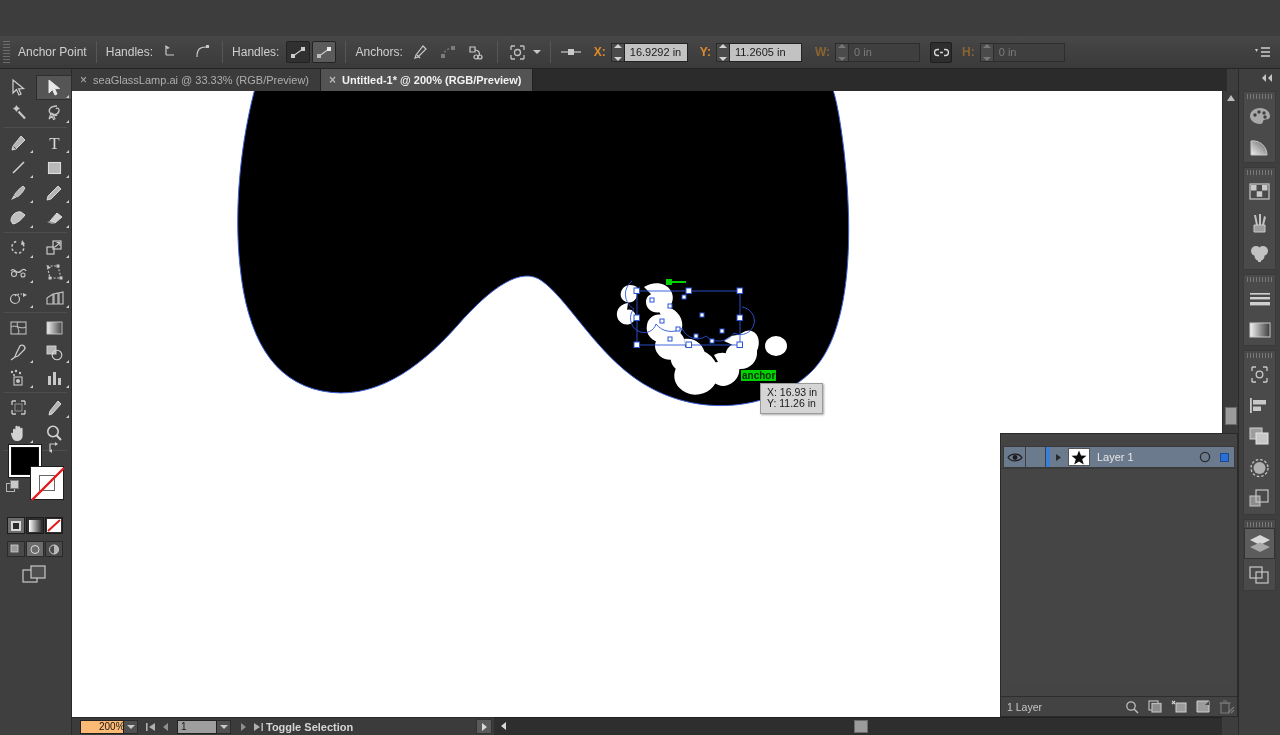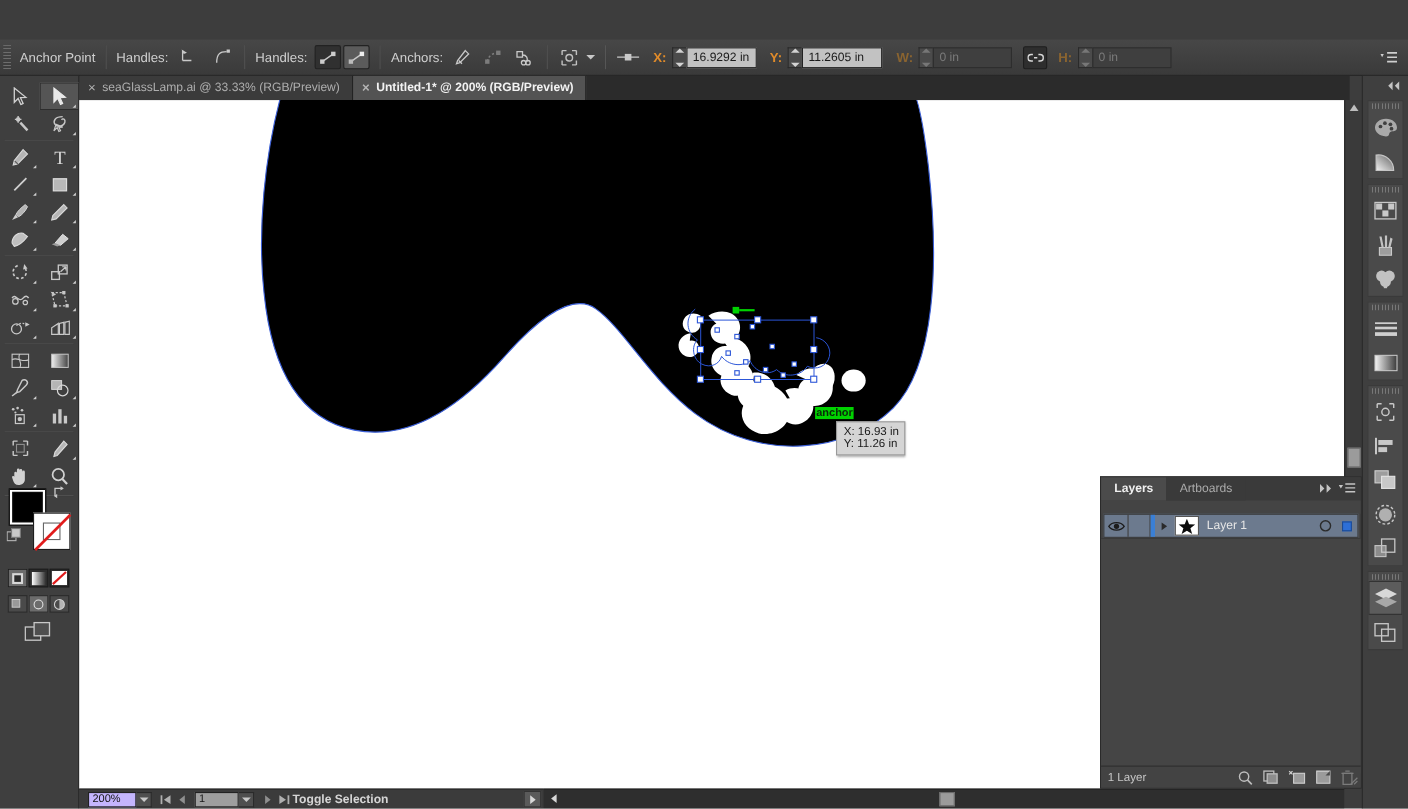--- a/index.html
+++ b/index.html
@@ -150,22 +150,22 @@
   .hscroll { position:absolute; left:494px; top:717px; width:728px; height:18px;
     background:#2e2e2e; border-top:1px solid #222; }
   .hs-thumb{position:absolute;left:360px;top:2px;width:14px;height:13px;background:#9b9b9b;border:1px solid #6a6a6a;}
 
   
   .statusbar {
     position:absolute; left:72px; top:717px; width:422px; height:18px;
     background:#3b3b3b; display:flex; align-items:center;
     border-top:1px solid #2a2a2a;
   }
-  .zoomfield{margin-left:8px;width:44px;height:14px;background:#c4b5fd;border:1px solid #222;
-    color:#161616;font-size:10px;line-height:12px;padding-left:3px;}
+  .zoomfield{margin-left:8px;width:44px;height:14px;background:#fdba74;border:1px solid #222;
+    color:#161616;font-size:10px;line-height:12px;padding-left:18px;}
   .drop-b{width:14px;height:14px;background:#4f4f4f;border:1px solid #2a2a2a;border-left:none;
     display:flex;align-items:center;justify-content:center;}
   .nav-b{width:15px;height:14px;display:flex;align-items:center;justify-content:center;}
   .pagefield{width:40px;height:14px;background:#9e9e9e;border:1px solid #222;color:#161616;
     font-size:10px;line-height:12px;padding-left:3px;}
   .statustext{flex:1;text-align:left;font-size:11px;color:#d5d5d5;font-weight:bold;}
   .statusarrow{width:16px;height:15px;background:#5a5a5a;border:1px solid #333;
     display:flex;align-items:center;justify-content:center;}
 
   
@@ -736,37 +736,20 @@
         </svg>
     </div>
   </div>
   <div style="position:absolute;left:496px;top:718px;width:16px;height:16px;display:flex;align-items:center;justify-content:center;">
     <svg width="8" height="10" viewBox="0 0 8 10">
         <path d="M6 1 L1 5 L6 9 Z" fill="#d8d8d8"></path>
       </svg>
   </div>
 
   <div class="layerspanel">
-    <div class="lp-tabs">
-      <div class="lp-tab active">Layers</div>
-      <div class="lp-tab">Artboards</div>
-      <div class="lp-ctrl">
-        <span>
-          <svg width="14" height="10" viewBox="0 0 14 10">
-              <path d="M5 1 L1 5 L5 9 Z M11 1 L7 5 L11 9 Z" fill="#c4c4c4" transform="translate(14,0) scale(-1,1)"></path>
-            </svg>
-        </span>
-        <span>
-          <svg width="16" height="11" viewBox="0 0 16 11">
-              <path d="M6 2 h9 M6 5.5 h9 M6 9 h9" stroke="#c4c4c4" stroke-width="1.3"></path>
-              <path d="M0 3 l4 0 -2 3 z" fill="#c4c4c4"></path>
-            </svg>
-        </span>
-      </div>
-    </div>
     <div class="lp-header"></div>
     <div class="layer-row">
       <div class="lr-cell lr-eye">
         <svg width="16" height="11" viewBox="0 0 16 11">
             <path d="M1 5.5 C4 1, 12 1, 15 5.5 C12 10, 4 10, 1 5.5 Z" fill="none" stroke="#1c1c1c" stroke-width="1.2"></path>
             <circle cx="8" cy="5.5" r="2.4" fill="#1c1c1c"></circle>
           </svg>
       </div>
       <div class="lr-cell lr-lock"></div>
       <div class="lr-bluebar"></div>

